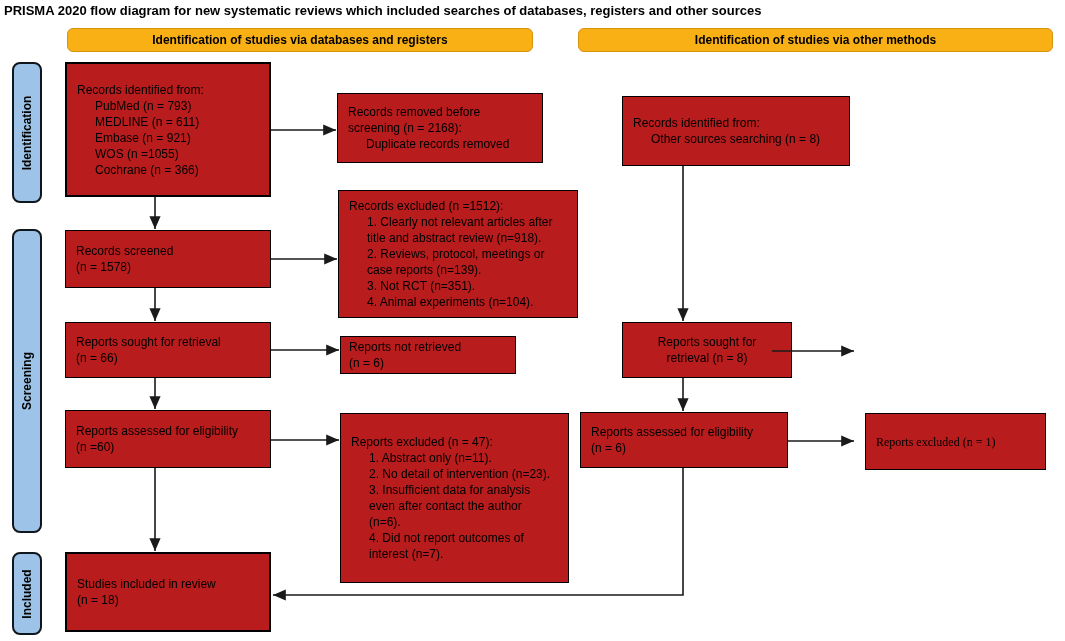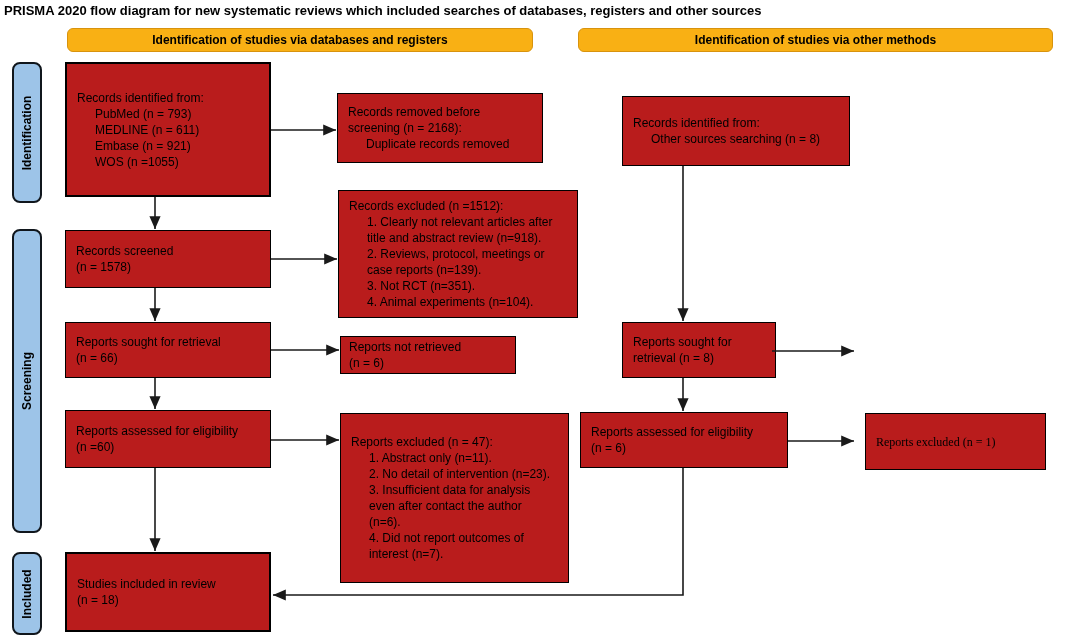--- a/index.html
+++ b/index.html
@@ -50,20 +50,21 @@
   <div class="side" style="top:552px;height:83px;">
     <span>Included</span>
   </div>
 
   <div class="box thick" style="left:65px;top:62px;width:206px;height:135px;">
     <div class="ln">Records identified from:</div>
     <div class="ln ind">PubMed (n = 793)</div>
     <div class="ln ind">MEDLINE (n = 611)</div>
     <div class="ln ind">Embase (n = 921)</div>
     <div class="ln ind">WOS (n =1055)</div>
+    <div class="ln ind">Cochrane (n = 366)</div>
   </div>
 
   <div class="box" style="left:65px;top:230px;width:206px;height:58px;">
     <div class="ln">Records screened</div>
     <div class="ln">(n = 1578)</div>
   </div>
 
   <div class="box" style="left:65px;top:322px;width:206px;height:56px;">
     <div class="ln">Reports sought for retrieval</div>
     <div class="ln">(n = 66)</div>
@@ -103,21 +104,21 @@
     <div class="ln ind">2. No detail of intervention (n=23).</div>
     <div class="ln ind">3. Insufficient data for analysis even after contact the author (n=6).</div>
     <div class="ln ind">4. Did not report outcomes of interest (n=7).</div>
   </div>
 
   <div class="box" style="left:622px;top:96px;width:228px;height:70px;">
     <div class="ln">Records identified from:</div>
     <div class="ln ind">Other sources searching (n = 8)</div>
   </div>
 
-  <div class="box" style="left:622px;top:322px;width:154px;height:56px;">
+  <div class="box" style="left:622px;top:322px;width:170px;height:56px;text-align:center;">
     <div class="ln">Reports sought for</div>
     <div class="ln">retrieval (n = 8)</div>
   </div>
 
 
   <div class="box" style="left:580px;top:412px;width:208px;height:56px;">
     <div class="ln">Reports assessed for eligibility</div>
     <div class="ln">(n = 6)</div>
   </div>
 

